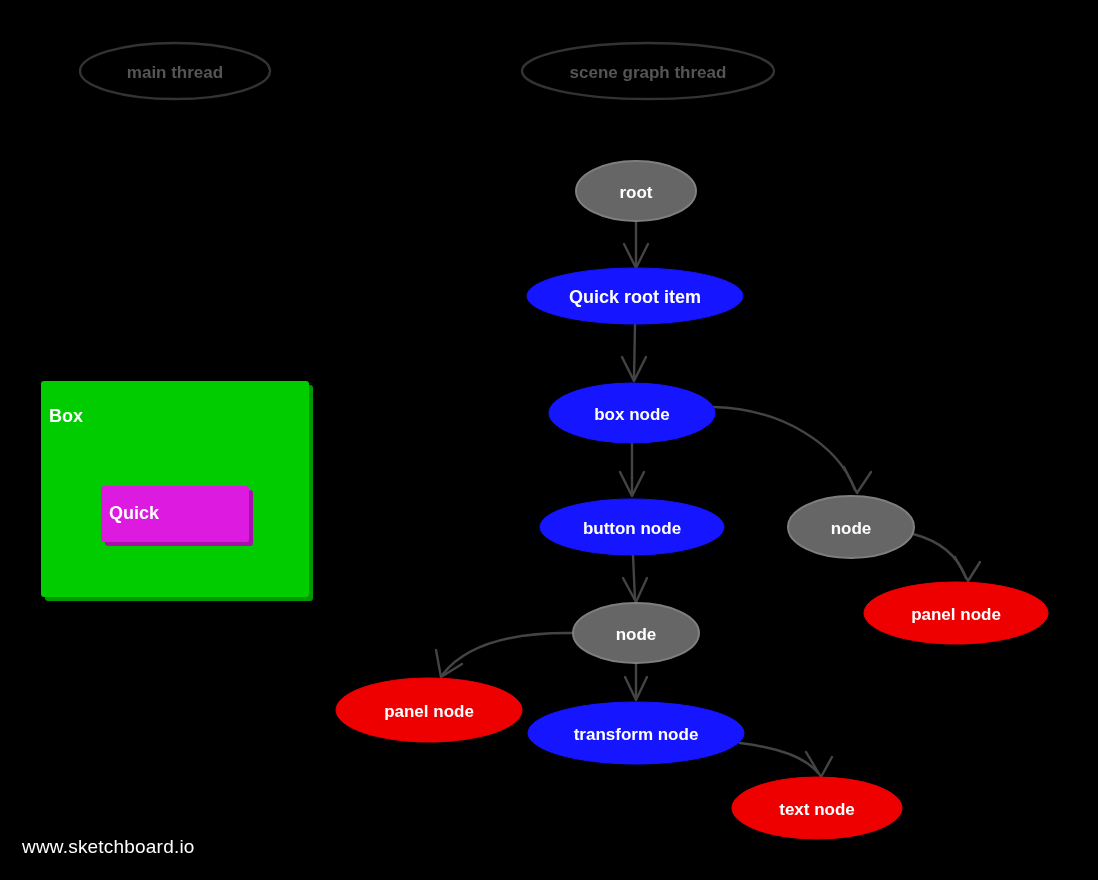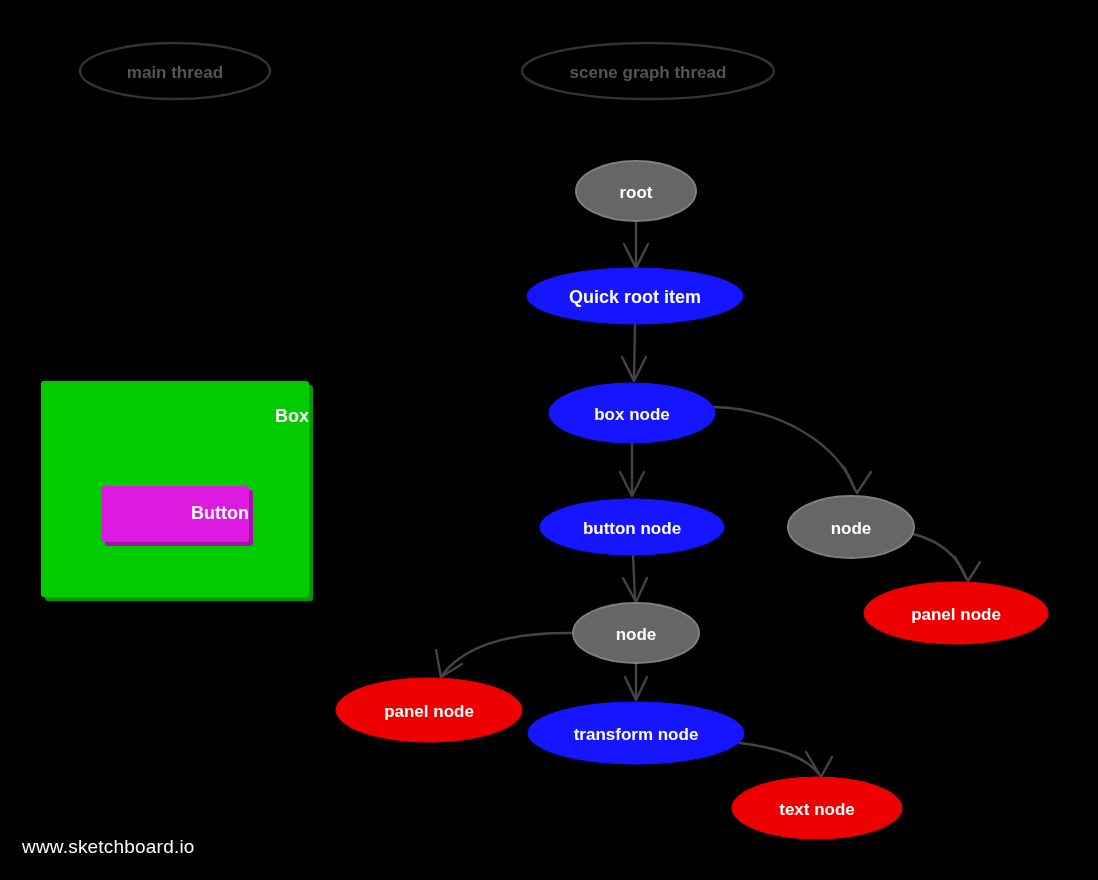--- a/index.html
+++ b/index.html
@@ -57,24 +57,25 @@
     border-radius: 3px;
   }
   .box-rect {
     position: absolute;
     background: #00cc00;
     border-radius: 3px;
   }
   .box-title, .btn-title {
     position: absolute;
     width: 100%;
-    text-align: right;
+    text-align: left;
     color: #ffffff;
     font-weight: bold;
     font-family: "Liberation Sans", sans-serif;
+    padding-left: 8px;
   }
   .btn-rect-shadow {
     position: absolute;
     background: #a810ac;
     border-radius: 3px;
   }
   .btn-rect {
     position: absolute;
     background: #dd1ae0;
     border-radius: 3px;
@@ -85,21 +86,21 @@
 
 <div id="canvas">
 
   <div class="box-shape">
     <div class="box-rect-shadow" style="left:45px; top:385px; width:268px; height:216px;"></div>
     <div class="box-rect" style="left:41px; top:381px; width:268px; height:216px;">
       <div class="box-title" style="top:25px; font-size:18px;">Box</div>
     </div>
     <div class="btn-rect-shadow" style="left:105px; top:490px; width:148px; height:56px;"></div>
     <div class="btn-rect" style="left:101px; top:486px; width:148px; height:56px;">
-      <div class="btn-title" style="top:17px; font-size:18px;">Button</div>
+      <div class="btn-title" style="top:17px; font-size:18px;">Quick</div>
     </div>
   </div>
 
   <svg class="layer" viewBox="0 0 1098 880">
 
     <g>
       <ellipse cx="175" cy="71" rx="95" ry="28" fill="none" stroke="#333333" stroke-width="2.4"></ellipse>
       <text class="swimlane-label" x="175" y="72">main thread</text>
     </g>
     <g>

